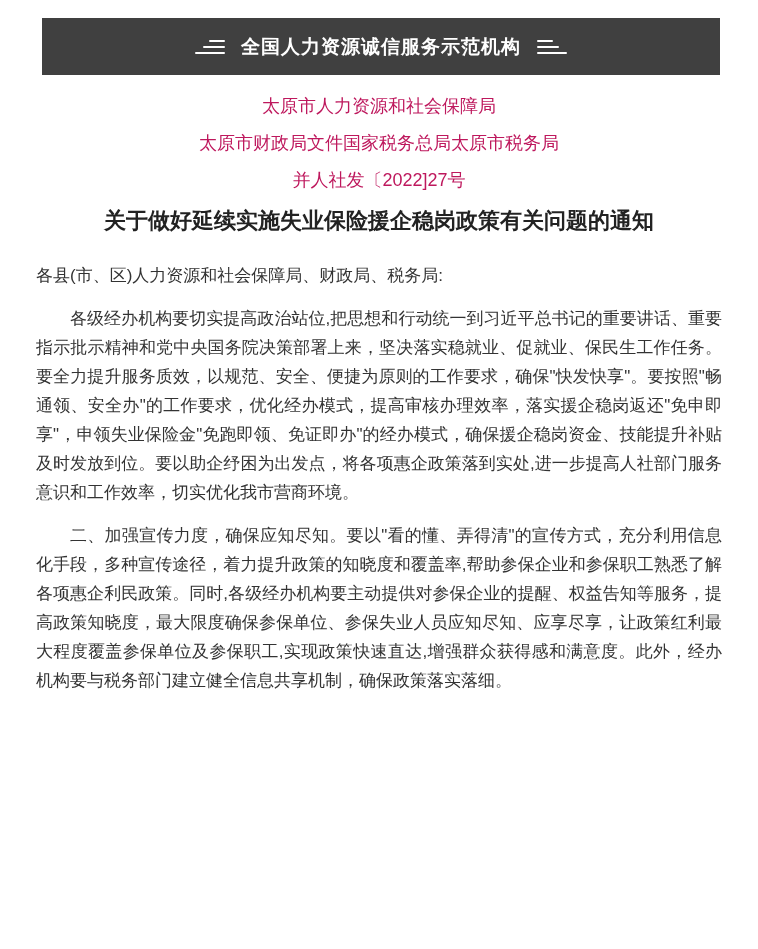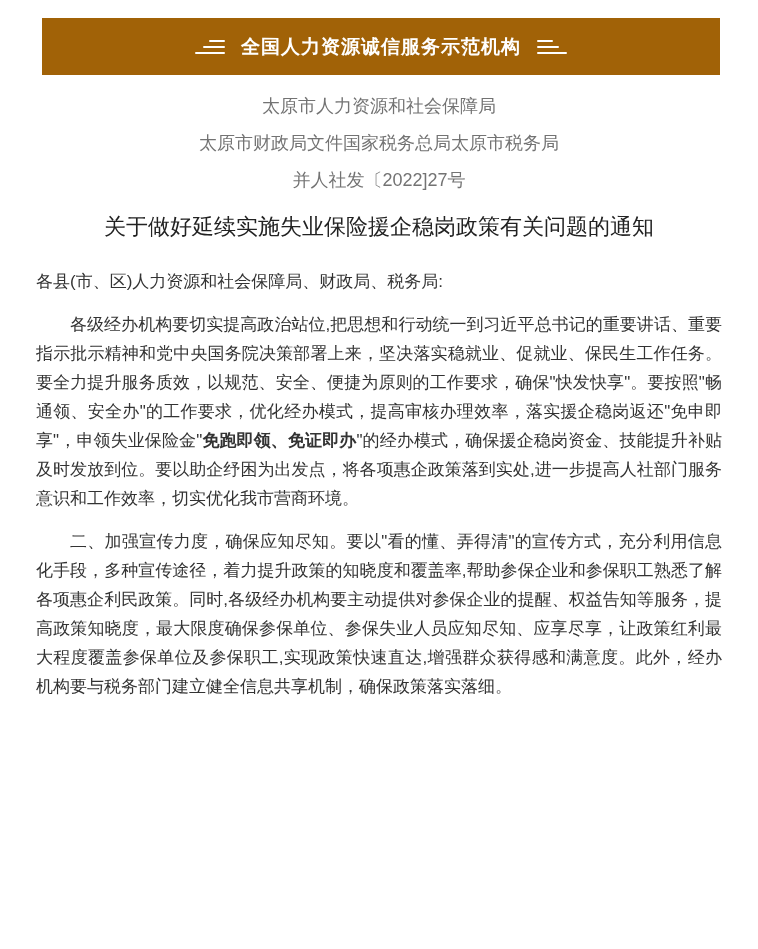--- a/index.html
+++ b/index.html
@@ -14,21 +14,21 @@
   .page {
     width: 758px;
     margin: 0 auto;
     background: #ffffff;
     overflow: hidden;
   }
   
   .banner {
     margin: 18px 38px 0 42px;
     height: 57px;
-    background: #a16207;
+    background: #404040;
     color: #ffffff;
     display: flex;
     align-items: center;
     justify-content: center;
     gap: 16px;
   }
   .banner-text {
     font-size: 19px;
     font-weight: bold;
     letter-spacing: 1px;
@@ -52,46 +52,46 @@
   .deco i.l3 { width: 30px; }
   
   .doc-header {
     text-align: center;
     margin-top: 13px;
   }
   .doc-header p {
     margin: 0;
     font-size: 18px;
     line-height: 37px;
-    color: #737373;
+    color: #be185d;
   }
   .doc-title {
-    margin: 10px 10px 0;
+    margin: 4px 10px 0;
     font-size: 22px;
-    font-weight: normal;
+    font-weight: bold;
     line-height: 36px;
     color: #222222;
   }
   
   .doc-body {
     margin: 0 36px;
     font-size: 17px;
     line-height: 29px;
     text-align: justify;
     color: #333333;
   }
   .salutation {
     margin: 22px 0 0;
   }
   .para {
     margin: 14px 0 0;
     text-indent: 2em;
   }
   .para .seg-bold {
-    font-weight: bold;
+    font-weight: normal;
   }
 </style>
 </head>
 <body>
 
 <div class="page">
 
   <div class="banner">
     <span class="deco deco-left">
       <i class="l1"></i>

